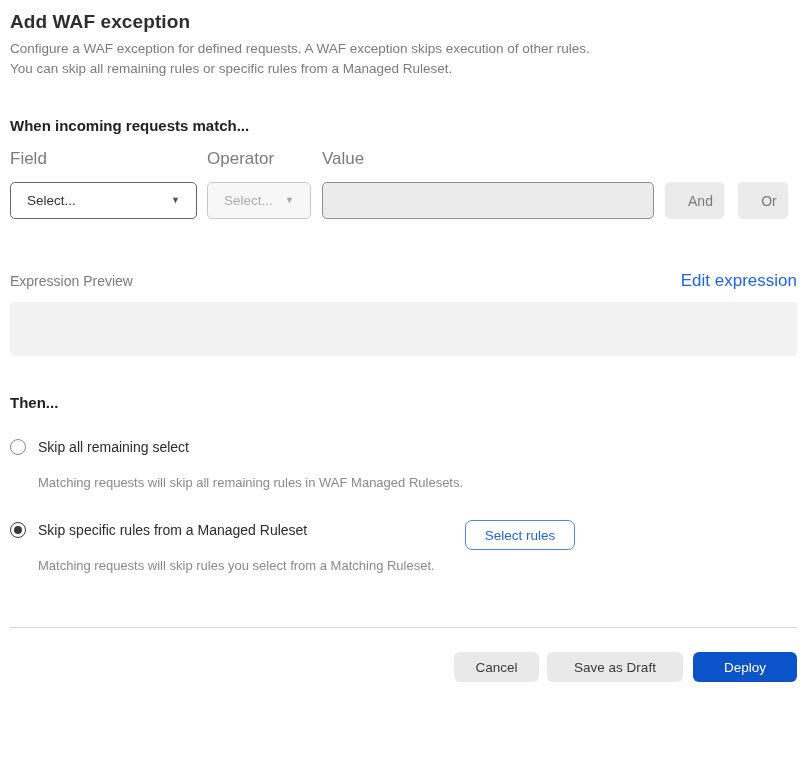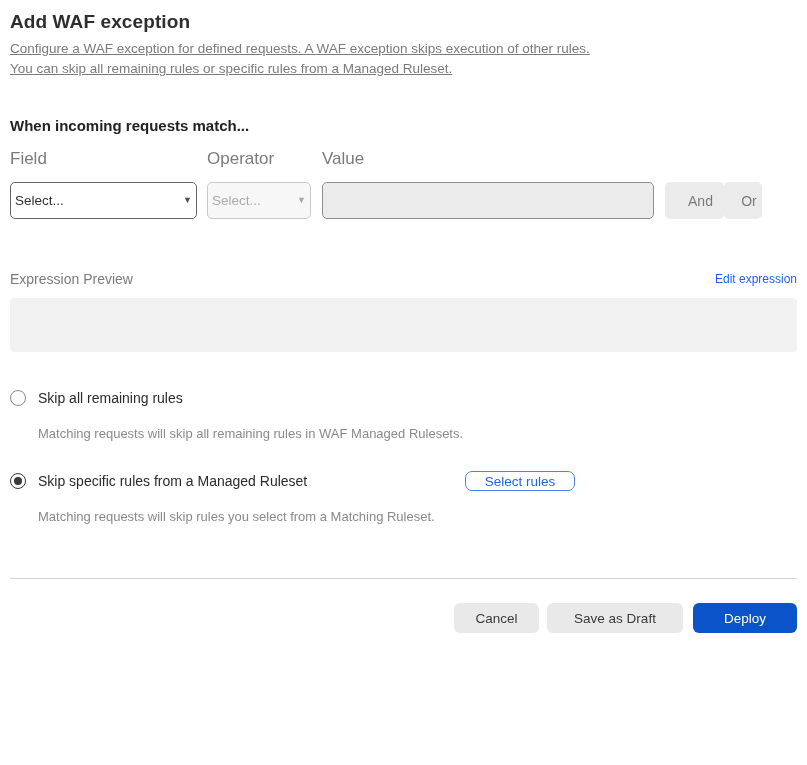--- a/index.html
+++ b/index.html
@@ -13,21 +13,21 @@
   .container { padding: 0 10px; width: 807px; }
 
   
   .page-title {
     margin-top: 11px;
     font-size: 19px; font-weight: 700; color: #2e2e2e;
     letter-spacing: 0.1px;
   }
   .page-desc {
     margin-top: 6px;
-    font-size: 13.5px; color: #7b7b7b; line-height: 20px; text-decoration: underline;
+    font-size: 13.5px; color: #7b7b7b; line-height: 20px;
   }
 
   
   .section-heading {
     font-size: 15px; font-weight: 700; color: #222;
   }
 
   
   .exception-name-section { margin-top: 44px; }
   .field-helper {
@@ -47,21 +47,21 @@
   .match-section { margin-top: 38px; }
   .match-labels { display: flex; margin-top: 15px; }
   .match-label { font-size: 17px; color: #7b7b7b; }
   .label-field    { width: 197px; }
   .label-operator { width: 115px; }
   .label-value    { flex: 1; }
   .match-controls { display: flex; margin-top: 13px; align-items: stretch; }
   .select-box {
     height: 37px; border-radius: 5px;
     display: flex; align-items: center; justify-content: space-between;
-    padding: 0 4px; font-size: 13.5px; cursor: pointer;
+    padding: 0 16px; font-size: 13.5px; cursor: pointer;
   }
   .field-select {
     width: 187px; background: #fff;
     border: 1px solid #666; color: #313131;
   }
   .operator-select {
     width: 104px; margin-left: 10px;
     background: #f7f7f7; border: 1px solid #c9c9c9; color: #ababab;
     cursor: default;
   }
@@ -76,28 +76,28 @@
   }
   .connector-button {
     height: 37px; border: none; border-radius: 5px;
     background: #ebebeb; color: #7a7a7a;
     font-family: "Liberation Sans", sans-serif; font-size: 14px;
     display: flex; align-items: center; justify-content: center;
     cursor: pointer;
     padding-left: 12px;
   }
   .and-button { width: 59px; margin-left: 11px; }
-  .or-button  { width: 38px; }
+  .or-button  { width: 50px; margin-left: 14px; }
 
   
   .expression-section { margin-top: 52px; }
   .expression-header { display: flex; align-items: center; justify-content: space-between; }
   .expression-label { font-size: 14px; color: #7b7b7b; }
   .edit-expression-link {
-    font-size: 12px; color: #2063eb; text-decoration: none; cursor: pointer;
+    font-size: 17px; color: #2063eb; text-decoration: none; cursor: pointer;
   }
   .expression-preview-box {
     margin-top: 11px; width: 787px; height: 54px;
     background: #f2f2f2; border-radius: 4px;
     font-size: 13.5px; color: #555; padding: 8px 10px;
   }
 
   
   .then-section { margin-top: 38px; }
   .option-row { display: flex; align-items: flex-start; position: relative; }
@@ -112,21 +112,21 @@
   .radio.checked { border-color: #3a3a3a; }
   .radio.checked::after {
     content: ""; width: 8px; height: 8px; border-radius: 50%;
     background: #3a3a3a;
   }
   .option-content { margin-left: 12px; flex: 1; }
   .option-label { font-size: 14px; color: #2b2b2b; line-height: 16px; cursor: pointer; }
   .option-helper { margin-top: 20px; font-size: 13px; color: #8a8a8a; }
   .select-rules-button {
     position: absolute; left: 455px; top: -2px;
-    width: 110px; height: 20px;
+    width: 110px; height: 30px;
     background: #ffffff; border: 1px solid #4a83ef; border-radius: 7px;
     color: #2063eb; font-family: "Liberation Sans", sans-serif; font-size: 13.5px;
     cursor: pointer;
   }
 
   
   .footer-divider {
     margin-top: 54px; border: none; border-top: 1px solid #d5d5d5;
     width: 787px; margin-left: 0;
   }
@@ -178,25 +178,26 @@
 
   <div class="expression-section">
     <div class="expression-header">
       <span class="expression-label">Expression Preview</span>
       <a class="edit-expression-link">Edit expression</a>
     </div>
     <div class="expression-preview-box"></div>
   </div>
 
   <div class="then-section">
+    <div class="section-heading">Then...</div>
 
     <div class="option-row option-row-1">
       <span class="radio"></span>
       <div class="option-content">
-        <div class="option-label">Skip all remaining rules</div>
+        <div class="option-label">Skip all remaining select</div>
         <div class="option-helper">Matching requests will skip all remaining rules in WAF Managed Rulesets.</div>
       </div>
     </div>
 
     <div class="option-row option-row-2">
       <span class="radio checked"></span>
       <div class="option-content">
         <div class="option-label">Skip specific rules from a Managed Ruleset</div>
         <div class="option-helper">Matching requests will skip rules you select from a Matching Ruleset.</div>
         <button class="select-rules-button">Select rules</button>

